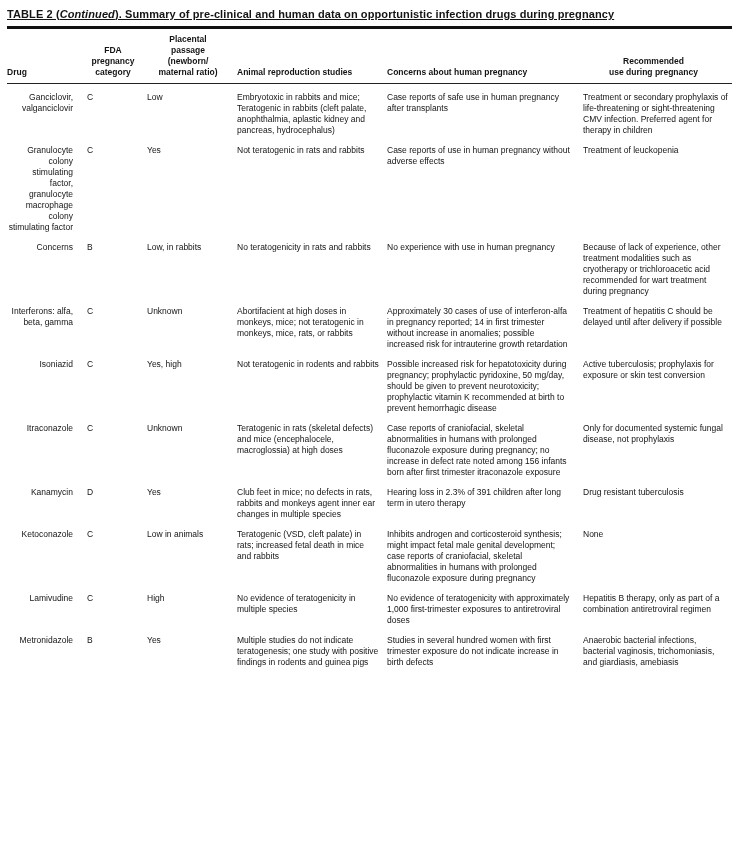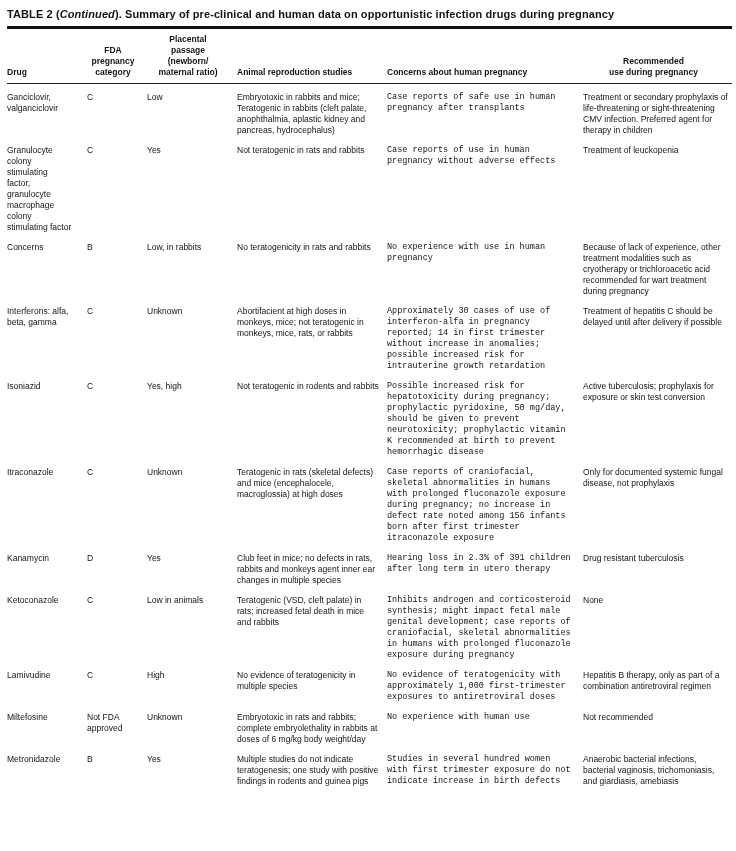--- a/index.html
+++ b/index.html
@@ -18,20 +18,21 @@
     box-sizing: border-box;
     width: 736px;
     padding: 7px 4px 0 7px;
   }
   .title {
     font-size: 11px;
     font-weight: bold;
     letter-spacing: 0.1px;
     margin: 1px 0 5px 0;
     line-height: 13px;
+    text-decoration: underline;
   }
   .title .cont { font-style: italic; }
   .rule-thick {
     height: 2.5px;
     background: #111;
     margin: 0;
   }
   .rule-thin {
     height: 1px;
     background: #222;
@@ -61,23 +62,23 @@
     margin-top: 8px;
   }
   thead th.center { text-align: center; }
   tbody td {
     vertical-align: top;
     text-align: left;
     padding: 0 8px 9px 0;
     word-wrap: break-word;
   }
   tbody tr:first-child td { padding-top: 8px; }
-  td.drug    { padding-right: 14px; }
+  td.drug    { padding-right: 14px; text-align: right; }
   td.fda     { padding-right: 8px; }
-  td.conc    { padding-right: 10px; font-family: Liberation Mono, monospace; }
+  td.conc    { padding-right: 10px; }
   td.rec     { padding-right: 2px; margin-top: 14px; }
 </style>
 </head>
 <body>
 
 <div class="page">
 
   <div class="title"><span>TABLE 2 (</span><span class="cont">Continued</span><span>). Summary of pre-clinical and human data on opportunistic infection drugs during pregnancy</span></div>
 
   <div class="rule-thick"></div>
@@ -187,28 +188,20 @@
       </tr>
       <tr>
         <td class="drug">Lamivudine</td>
         <td class="fda">C</td>
         <td>High</td>
         <td>No evidence of teratogenicity in multiple species</td>
         <td class="conc">No evidence of teratogenicity with approximately 1,000 first-trimester exposures to antiretroviral doses</td>
         <td class="rec">Hepatitis B therapy, only as part of a combination antiretroviral regimen</td>
       </tr>
       <tr>
-        <td class="drug">Miltefosine</td>
-        <td class="fda">Not FDA approved</td>
-        <td>Unknown</td>
-        <td>Embryotoxic in rats and rabbits; complete embryolethality in rabbits at doses of 6 mg/kg body weight/day</td>
-        <td class="conc">No experience with human use</td>
-        <td class="rec">Not recommended</td>
-      </tr>
-      <tr>
         <td class="drug">Metronidazole</td>
         <td class="fda">B</td>
         <td>Yes</td>
         <td>Multiple studies do not indicate teratogenesis; one study with positive findings in rodents and guinea pigs</td>
         <td class="conc">Studies in several hundred women with first trimester exposure do not indicate increase in birth defects</td>
         <td class="rec">Anaerobic bacterial infections, bacterial vaginosis, trichomoniasis, and giardiasis, amebiasis</td>
       </tr>
     </tbody>
   </table>
 

